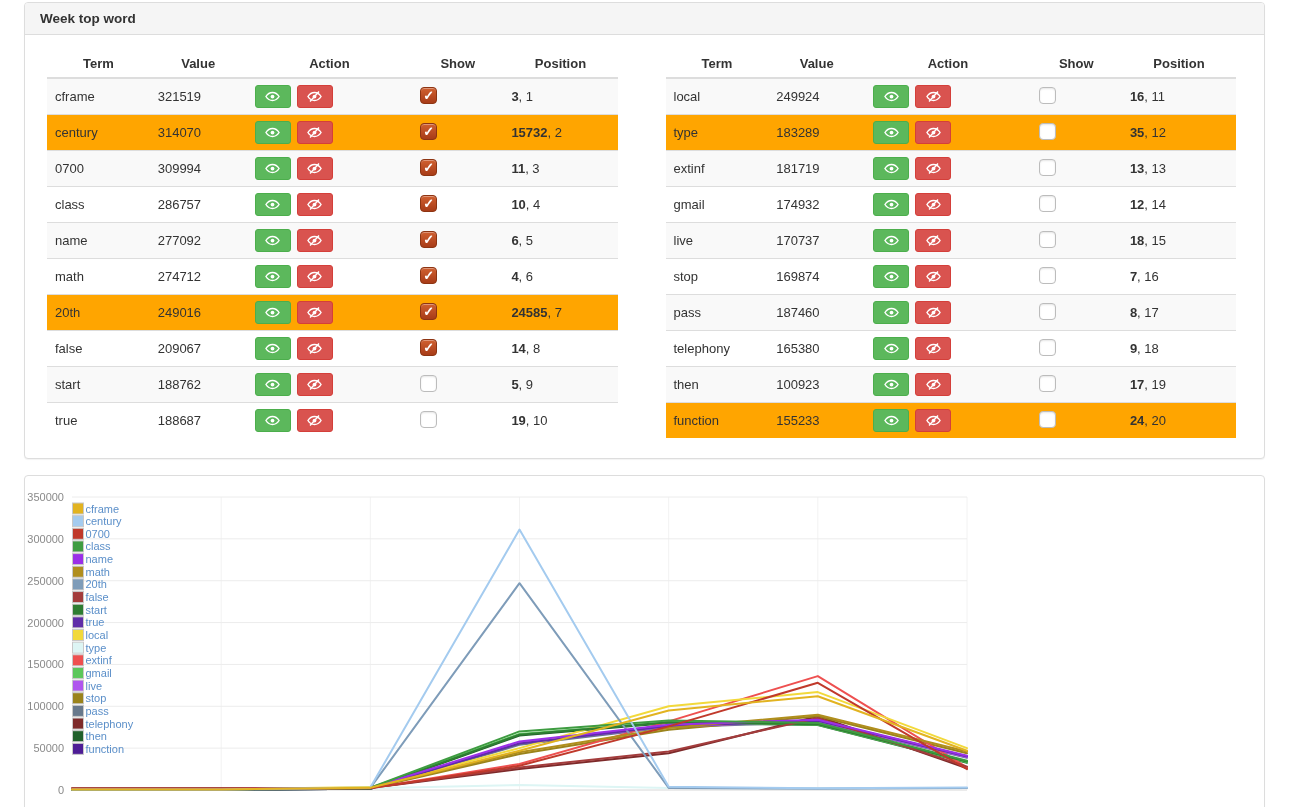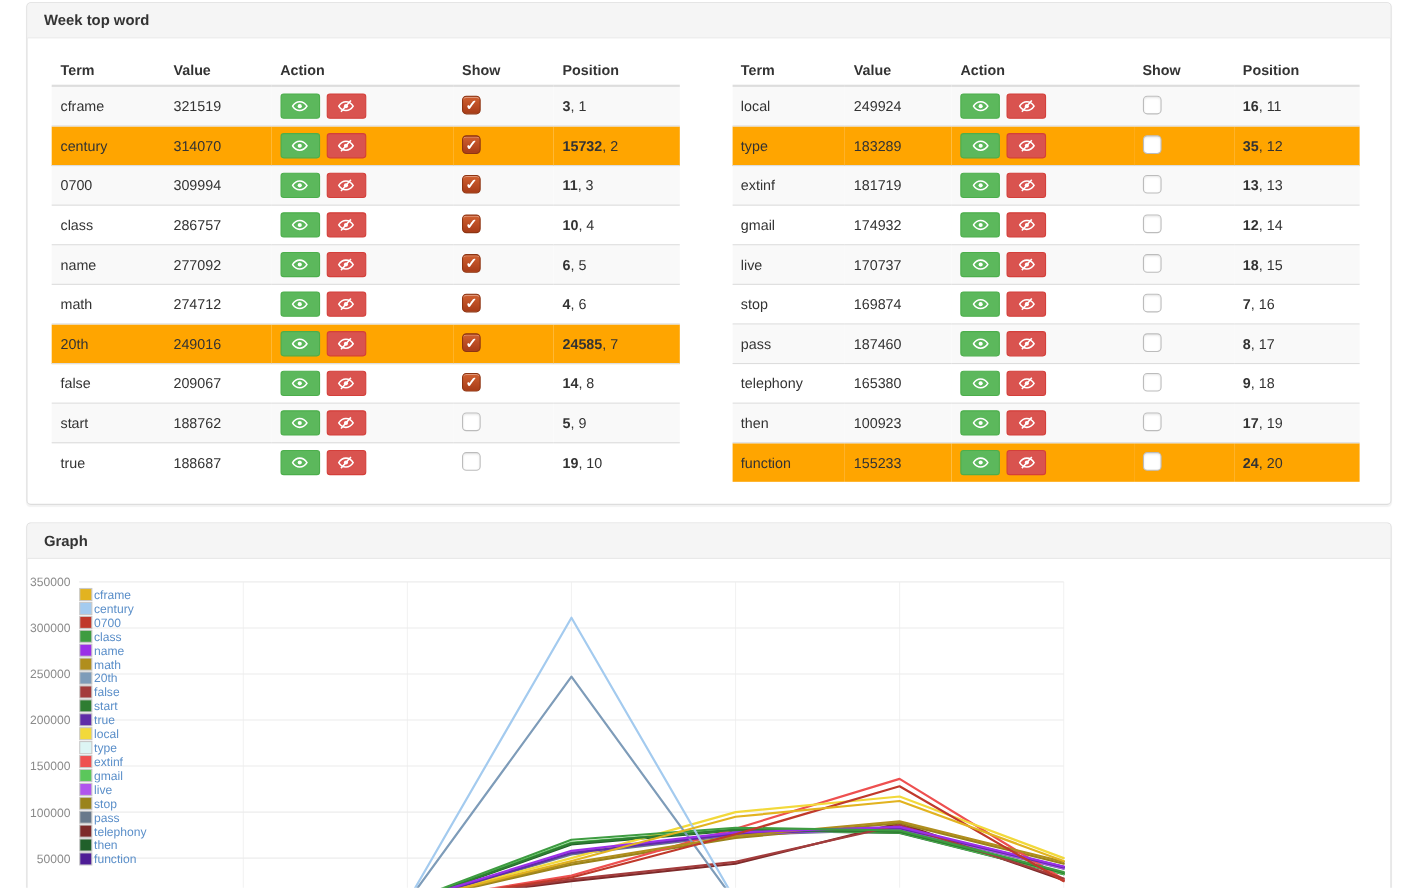--- a/index.html
+++ b/index.html
@@ -9,21 +9,21 @@
   .panel { margin:0 24px; border:1px solid #ddd; border-radius:4px; background:#fff;
     box-shadow:0 1px 1px rgba(0,0,0,.05); }
   .panel-first { margin-top:2px; }
   .panel-heading { background:#f5f5f5; border-bottom:1px solid #ddd;
     border-radius:3px 3px 0 0; padding:8px 15px; font-size:13.5px; font-weight:bold; color:#333; }
   .panel-body { padding:15px 28px 20px 22px; }
   .tables { display:flex; gap:48px; }
   table { border-collapse:collapse; width:100%; font-size:13px; table-layout:fixed; }
   col.c-term {width:18%;} col.c-value {width:17%;} col.c-action {width:29%;}
   col.c-show {width:16%;} col.c-pos {width:20%;}
-  th { text-align:left; font-weight:bold; padding:6px 8px; border-bottom:2px solid #ddd; }
+  th { text-align:center; font-weight:bold; padding:6px 8px; border-bottom:2px solid #ddd; }
   td { padding:6px 8px; border-top:1px solid #ddd; height:33px; vertical-align:middle; }
   tbody tr:nth-child(odd) { background:#f9f9f9; }
   tbody tr.highlight { background:var(--highlight, #ffa500); }
   .btn { display:inline-flex; align-items:center; justify-content:center;
     width:36px; height:23px; border-radius:3px; border:1px solid transparent;
     cursor:pointer; margin-right:6px; padding:0; }
   .btn-eye { background:var(--btn-green,#5cb85c); border-color:#4cae4c; }
   .btn-eyeslash { background:var(--btn-red,#d9534f); border-color:#d43f3a; }
   .btn svg { display:block; }
   .cb { display:inline-block; width:17px; height:17px; border-radius:4px;
@@ -527,21 +527,20 @@
                 </button></td>
               <td><span class="cb" role="checkbox" aria-checked="false"></span></td>
               <td><span class="pos-b">24</span><span>, 20</span></td>
             </tr>
           </tbody>
       </table>
     </div>
   </section>
 
   <section class="panel graph-panel">
-    <div class="panel-heading">Graph</div>
     <div class="panel-body">
       <svg id="chart" width="1271" height="330" viewBox="0 0 1271 330">
           <g>
             <line x1="195.16666666666666" y1="15" x2="195.16666666666666" y2="308" stroke="#f2f2f2" stroke-width="1"></line>
             <line x1="344.3333333333333" y1="15" x2="344.3333333333333" y2="308" stroke="#f2f2f2" stroke-width="1"></line>
             <line x1="493.5" y1="15" x2="493.5" y2="308" stroke="#f2f2f2" stroke-width="1"></line>
             <line x1="642.6666666666666" y1="15" x2="642.6666666666666" y2="308" stroke="#f2f2f2" stroke-width="1"></line>
             <line x1="791.8333333333334" y1="15" x2="791.8333333333334" y2="308" stroke="#f2f2f2" stroke-width="1"></line>
             <line x1="941" y1="15" x2="941" y2="308" stroke="#f2f2f2" stroke-width="1"></line>
             <line x1="46" y1="15" x2="941" y2="15" stroke="#ececec" stroke-width="1"></line>

